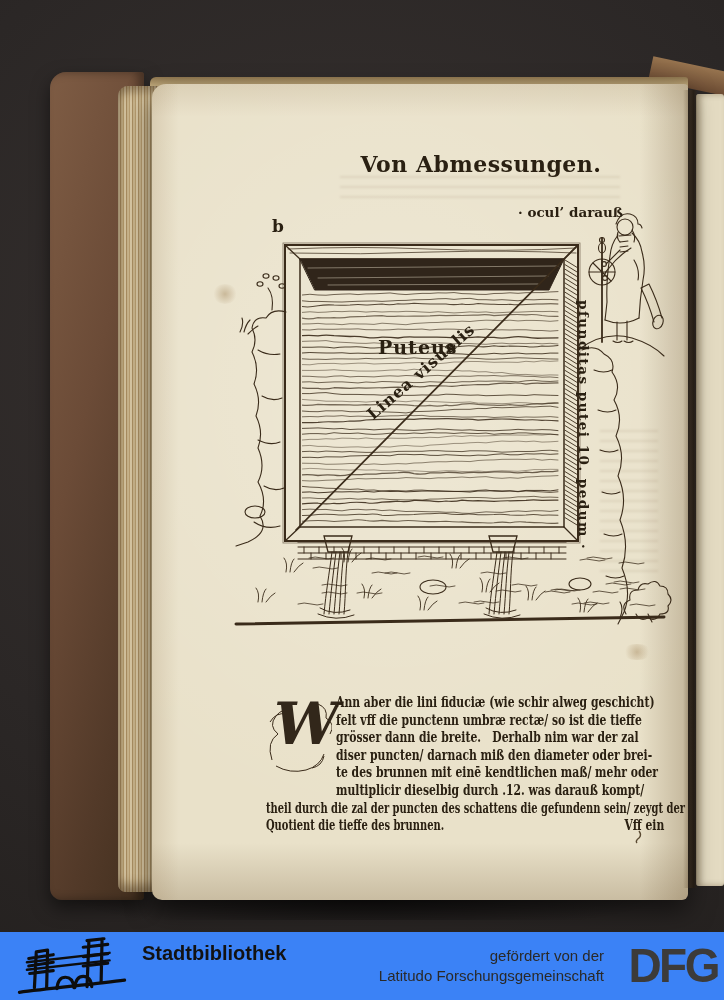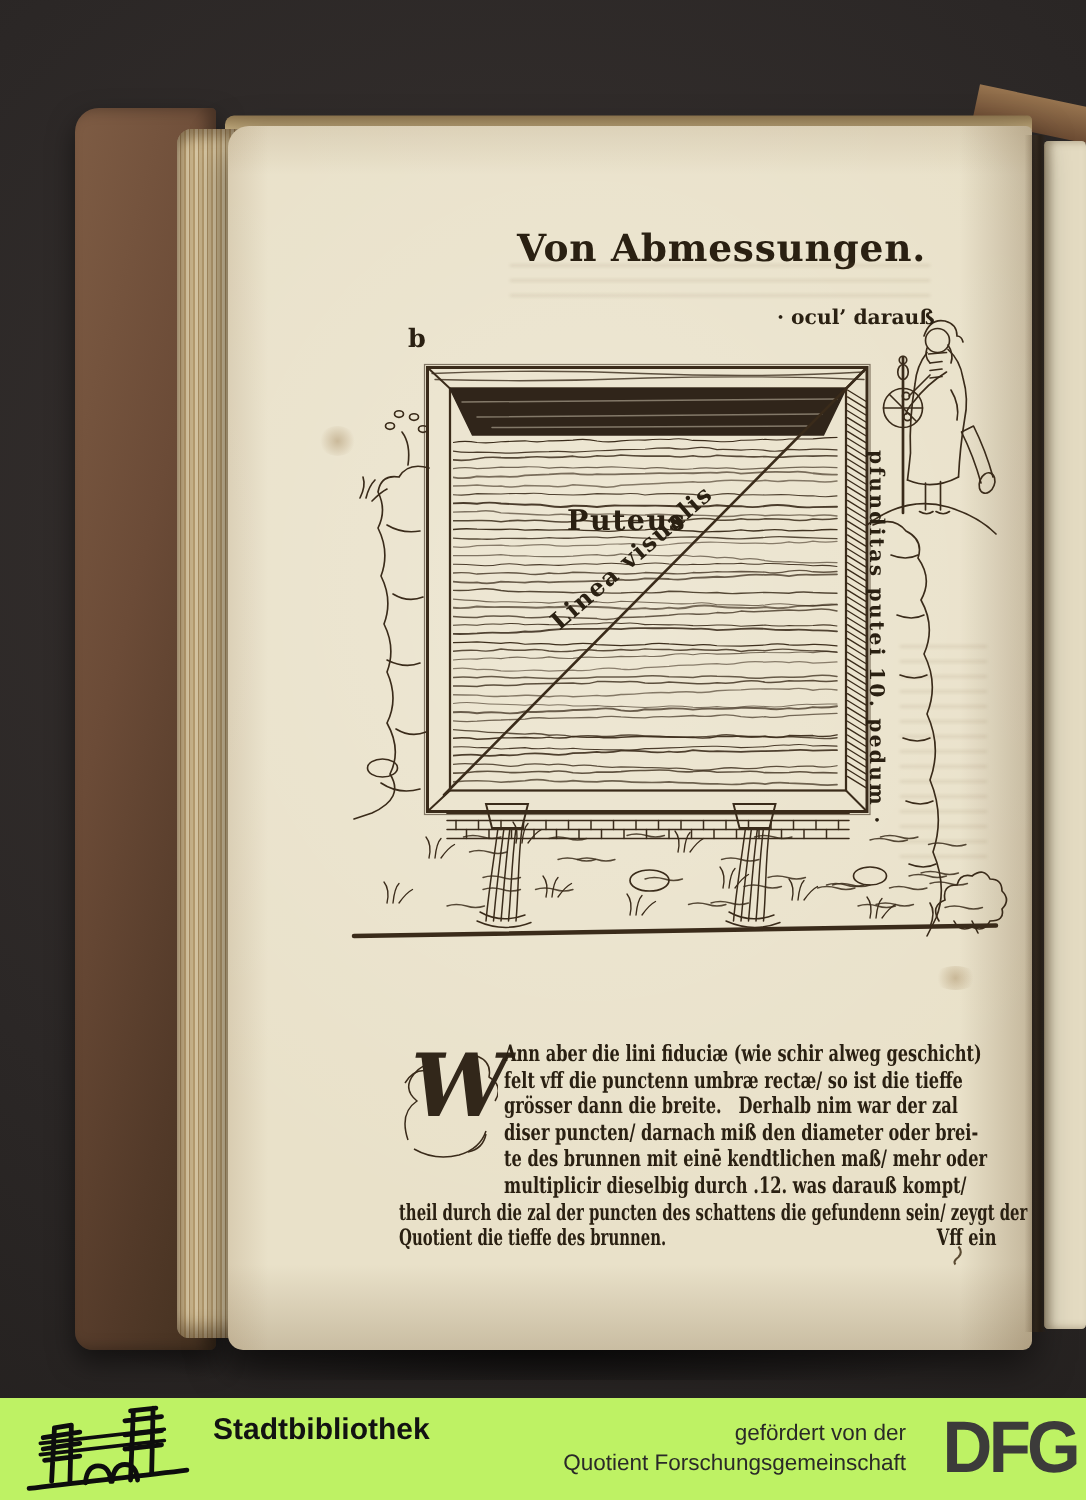--- a/index.html
+++ b/index.html
@@ -28,41 +28,41 @@
     background:
       radial-gradient(120% 90% at 45% 38%, rgba(255,255,255,.22), rgba(255,255,255,0) 60%),
       linear-gradient(90deg, rgba(150,120,80,.20), rgba(150,120,80,0) 5%, rgba(150,120,80,0) 91%, rgba(110,85,50,.30)),
       linear-gradient(180deg, rgba(140,110,70,.16), rgba(140,110,70,0) 4%, rgba(140,110,70,0) 93%, rgba(110,85,50,.26)),
       #e9e1c9;
     box-shadow:0 10px 26px rgba(0,0,0,.55);}
   .gutter-shadow{left:683px;top:90px;width:14px;height:798px;
     background:linear-gradient(90deg, rgba(70,50,25,0) 0%, rgba(70,50,25,.38) 55%, rgba(40,28,14,.55) 75%, rgba(70,50,25,.1) 100%);}
   
   .oldtext{font-family:"DejaVu Serif",serif;font-weight:bold;color:#2a2012;}
-  .header-title{width:280px;text-align:center;font-size:25px;letter-spacing:.5px;}
+  .header-title{width:280px;text-align:center;font-size:22px;letter-spacing:.5px;}
   .sig-mark{font-size:17px;}
   .wc-label{font-size:16px;letter-spacing:.3px;white-space:pre;}
   .wc-label-sm{font-size:13.5px;white-space:pre;}
   .wc-vert{writing-mode:vertical-rl;font-size:13.5px;letter-spacing:1.5px;white-space:pre;}
   .wc-puteus{font-size:19px;letter-spacing:1px;}
   .wc-diag{font-size:16px;transform:rotate(-41deg);transform-origin:50% 50%;width:150px;text-align:center;letter-spacing:1px;}
   .para{width:400px;}
   .pline{position:relative;white-space:pre;font-size:15px;height:17.6px;line-height:17.6px;
     transform-origin:0 50%;}
   .pline.ind{margin-left:70px;transform:scaleX(.72);}
   .pline.full{transform:scaleX(.66);}
   .catchword{position:absolute;right:2px;top:122px;font-size:15px;transform:scaleX(.72);transform-origin:100% 50%;white-space:pre;}
   .dropcap{left:0;top:2px;width:66px;height:80px;}
   .dropcap .w{position:absolute;left:8px;top:-6px;font-family:"DejaVu Serif",serif;font-style:italic;
     font-weight:bold;font-size:58px;color:#32271a;}
   .bleed{background:repeating-linear-gradient(180deg, rgba(128,102,66,.12) 0 2px, rgba(128,102,66,0) 2px 10px);
     filter:blur(1px);}
   .fox{border-radius:50%;background:radial-gradient(circle, rgba(140,105,55,.35), rgba(140,105,55,0) 70%);}
   
-  .banner{left:0;top:932px;width:724px;height:68px;background:#bef264;}
+  .banner{left:0;top:932px;width:724px;height:68px;background:#3b82f6;}
   .inst{left:142px;top:9px;font-size:20px;font-weight:bold;color:#121212;line-height:25px;}
   .funding{right:120px;top:14px;font-size:15px;font-weight:normal;color:#2a2928;line-height:19.5px;text-align:right;}
   .dfg{right:6px;top:4px;font-size:46px;font-weight:bold;letter-spacing:-2.5px;color:#3c3b3a;
     transform:scaleY(1.06);transform-origin:top right;}
   svg.wc{position:absolute;left:0;top:0;}
 </style>
 </head>
 <body>
 
 <div class="abs photo"></div>
@@ -406,16 +406,16 @@
     <path d="M44 57 q1 -12 9 -12 q8 0 9 11 M63 56 q1 -12 9 -12 q8 0 9 11"></path>
     <path d="M22 18 L20 56 M34 16 L33 56 M22 18 L34 16 M14 25 L40 21 M14 33 L40 29 M15 41 L40 38"></path>
     <path d="M78 6 L76 55 M92 4 L91 50 M76 6 L94 4 M72 13 L98 10 M72 23 L98 20 M72 33 L98 30"></path>
     <path d="M12 29 L100 19 M12 37 L100 27" stroke-width="2.6"></path>
   </svg>
   <div class="abs inst">
     <div>Stadtbibliothek</div>
   </div>
   <div class="abs funding">
     <div>gefördert von der</div>
-    <div>Quotient Forschungsgemeinschaft</div>
+    <div>Latitudo Forschungsgemeinschaft</div>
   </div>
   <div class="abs dfg">DFG</div>
 </div>
 
 </body></html>

